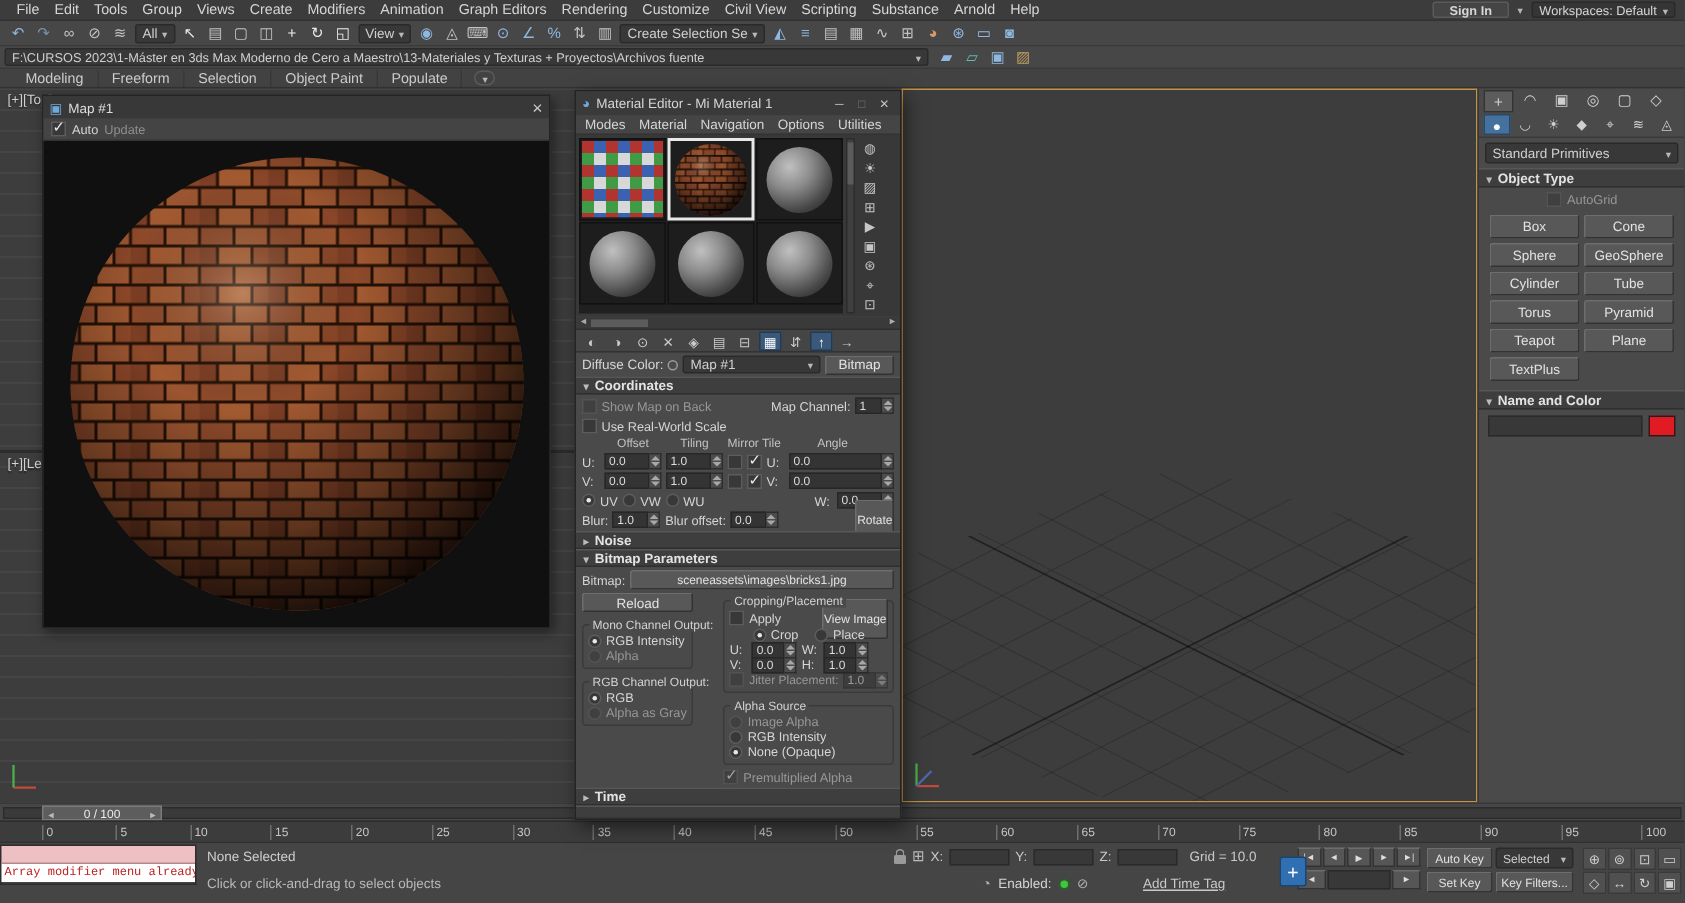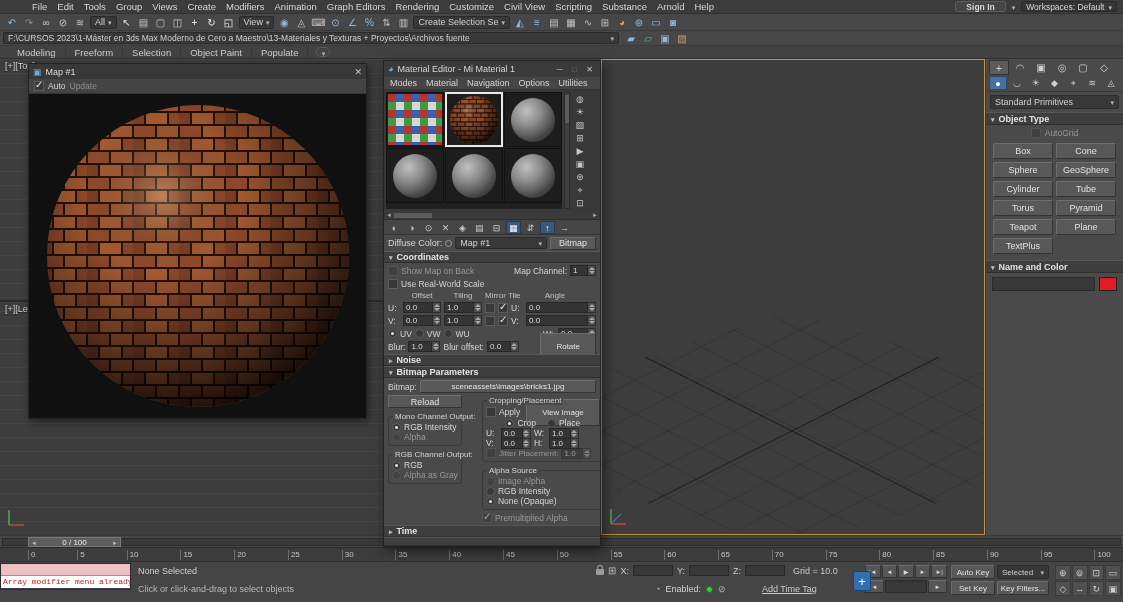--- a/index.html
+++ b/index.html
@@ -3,21 +3,21 @@
 <meta charset="utf-8">
 <style>
   * { margin:0; padding:0; box-sizing:border-box; }
   html,body { width:1123px; height:602px; overflow:hidden; background:#454545;
     font-family:"Liberation Sans", sans-serif; -webkit-font-smoothing:antialiased; }
   .app { position:relative; width:1123px; height:602px; background:#454545; color:#d5d5d5; }
 
   
   .menubar { position:absolute; left:0; top:0; width:1123px; height:14px; background:#3c3c3c;
     display:flex; align-items:center; font-size:9.5px; color:#d6d6d6; padding-left:6px; border-bottom:1px solid #323232; }
-  .menus { display:flex;margin-left:21px; }
+  .menus { display:flex; }
   .menu-item { padding:0 5px; cursor:default; white-space:nowrap; }
   .menubar-right { margin-left:auto; display:flex; align-items:center; gap:6px; padding-right:6px; }
   .signin { border:1px solid #5a5a5a; background:#454545; padding:0 10px; height:11px; line-height:10px; font-size:8.5px; border-radius:2px;font-weight:bold; }
   .caret::after { content:"▾"; font-size:7px; color:#b8b8b8; }
   .workspaces { display:flex; align-items:center; gap:4px; background:#353535; border:1px solid #2a2a2a; padding:0 4px; height:11px; font-size:8.5px; border-radius:2px; }
 
   .toolbar { position:absolute; left:0; top:14px; width:1123px; height:17px; background:#474747;
     display:flex; align-items:center; gap:2px; padding:0 4px; border-bottom:1px solid #3a3a3a; }
   .ticons { display:flex; align-items:center; gap:1px; }
   .ticon { width:16px; height:15px; text-align:center; line-height:15px; font-size:10px; color:#c2c2c2; }
@@ -113,21 +113,21 @@
   .coords, .bmpbody { padding:2px 4px; display:flex; flex-direction:column; gap:2px; flex:none; }
   .crow { display:flex; align-items:center; gap:3px; height:11px; font-size:8.5px; white-space:nowrap; }
   .chead { height:9px; font-size:8px; color:#c2c2c2; }
   .w12 { width:12px; flex:none; } .w38 { width:38px; flex:none; } .w32 { width:32px; flex:none; }
   .w30 { width:30px; flex:none; }
   .rrow { display:flex; align-items:center; gap:3px; height:10px; font-size:8.5px; white-space:nowrap; }
   .bmpcols { display:flex; gap:20px; align-items:flex-start; }
   .bleft { width:86px; display:flex; flex-direction:column; gap:3px; }
   .bright { flex:1; display:flex; flex-direction:column; gap:3px; }
   .pathbtn { flex:1; font-size:8px; height:13px; overflow:hidden; }
-  .minibtn { height:27px; font-size:8px; padding:0 15px; }
+  .minibtn { height:27px; font-size:8px; padding:0 0; }
 
   
   .cpanel { position:absolute; right:0; top:59px; width:138px; height:476px; background:#4a4a4a; border-left:1px solid #383838; font-size:9px; }
   .cp-tabs { display:flex; gap:1px; padding:1px 3px; height:17px; align-items:center; }
   .cptab { width:20px; height:15px; text-align:center; line-height:15px; color:#cfcfcf; font-size:10px; }
   .cptab.active { background:#5c5c5c; border:1px solid #333; }
   .cp-cats { display:flex; gap:1px; padding:0 3px 2px; height:16px; align-items:center; border-bottom:1px solid #3a3a3a; }
   .cpcat { width:18px; height:14px; text-align:center; line-height:14px; color:#cfcfcf; font-size:9px; }
   .cpcat.active { background:#44719e; border:1px solid #2b4764; color:#fff; }
   .cp-dd { margin:3px 4px; height:14px; display:flex; }
@@ -135,21 +135,21 @@
   .autogrid-row { display:flex; align-items:center; justify-content:center; gap:4px; height:16px; font-size:8.5px; }
   .objgrid { display:grid; grid-template-columns:1fr 1fr; gap:3px; padding:2px 7px 6px; }
   .objbtn { height:16px; }
   .namecolor { display:flex; gap:4px; padding:4px 6px; align-items:center; }
   .namefield { flex:1; height:14px; background:#383838; border:1px solid #2a2a2a; }
   .swatch { width:18px; height:14px; border:1px solid #1f1f1f; }
 
   
   .timeslider { position:absolute; left:0; top:535px; width:1123px; height:12px; background:#464646; border-top:1px solid #383838; }
   .tstrack { position:absolute; left:2px; right:2px; top:2px; bottom:1px; background:#3a3a3a; border:1px solid #2c2c2c; }
-  .tsthumb { position:absolute; left:28px; top:1px; width:93px; height:10px; background:#5d5d5d; border:1px solid #7a7a7a;
+  .tsthumb { position:absolute; left:28px; top:1px; width:80px; height:10px; background:#5d5d5d; border:1px solid #7a7a7a;
     display:flex; align-items:center; justify-content:space-between; font-size:8px; color:#ececec; padding:0 2px; }
   .tprev::after { content:"◄"; font-size:6px; color:#bbb; }
   .tnext::after { content:"►"; font-size:6px; color:#bbb; }
   .trackbar { position:absolute; left:0; top:547px; width:1123px; height:14px; background:#3c3c3c; border-top:1px solid #2d2d2d; }
   .ruler { position:absolute; left:28px; right:12px; top:0; bottom:0; display:flex; justify-content:space-between; }
   .tick { font-size:8px; color:#c6c6c6; border-left:1px solid #6e6e6e; padding-left:2px; height:10px; line-height:10px; margin-top:2px; }
 
   
   .statusbar { position:absolute; left:0; top:561px; width:1123px; height:41px; background:#454545; border-top:1px solid #303030; font-size:9px; }
   .listener { position:absolute; left:0; top:1px; width:131px; height:27px; border:1px solid #2d2d2d; }

